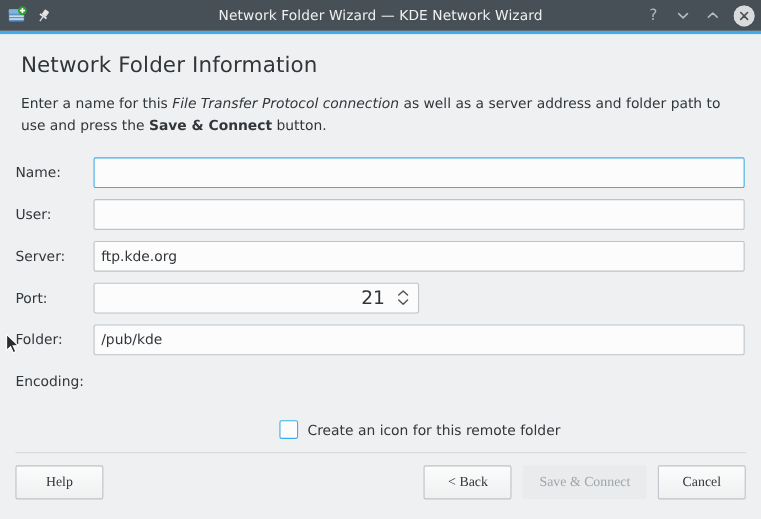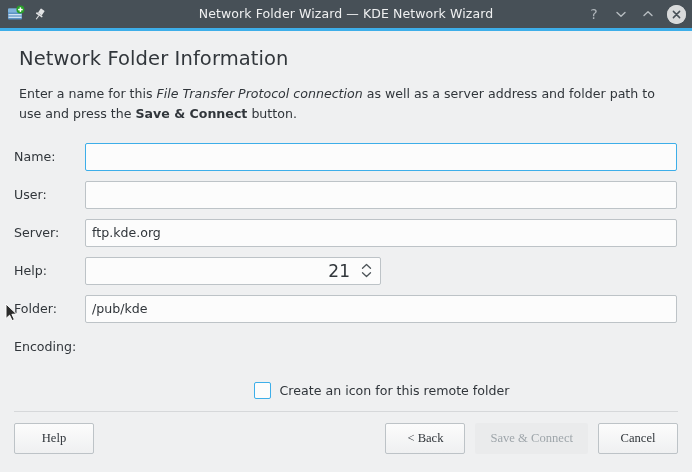--- a/index.html
+++ b/index.html
@@ -355,21 +355,21 @@
         <div class="label">User:</div>
         <input class="field wide" type="text" value="" style="">
       </div>
 
       <div class="row">
         <div class="label">Server:</div>
         <input class="field wide" type="text" value="ftp.kde.org" style="">
       </div>
 
       <div class="row">
-        <div class="label">Help:</div>
+        <div class="label">Port:</div>
         <div class="spin">
           <span class="val">21</span>
           <span class="arrows">
             <svg width="11" height="7" viewBox="0 0 11 7">
                 <path d="M1.5 5.2 L5.5 1.5 L9.5 5.2" fill="none" stroke="#4d5459" stroke-width="1.3" stroke-linecap="round" stroke-linejoin="round"></path>
               </svg>
             <svg width="11" height="7" viewBox="0 0 11 7">
                 <path d="M1.5 1.8 L5.5 5.5 L9.5 1.8" fill="none" stroke="#4d5459" stroke-width="1.3" stroke-linecap="round" stroke-linejoin="round"></path>
               </svg>
           </span>

